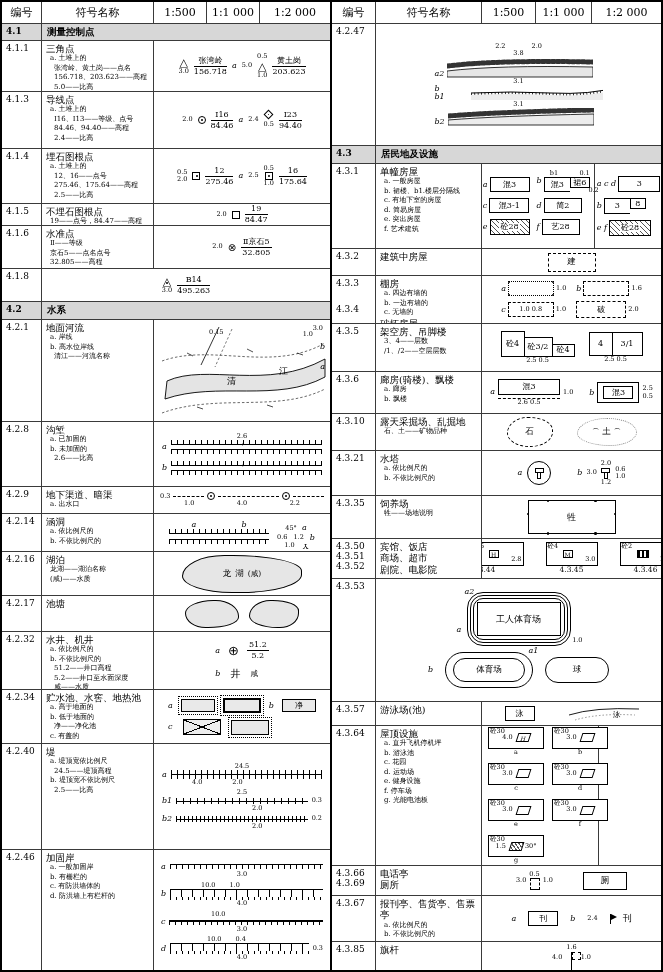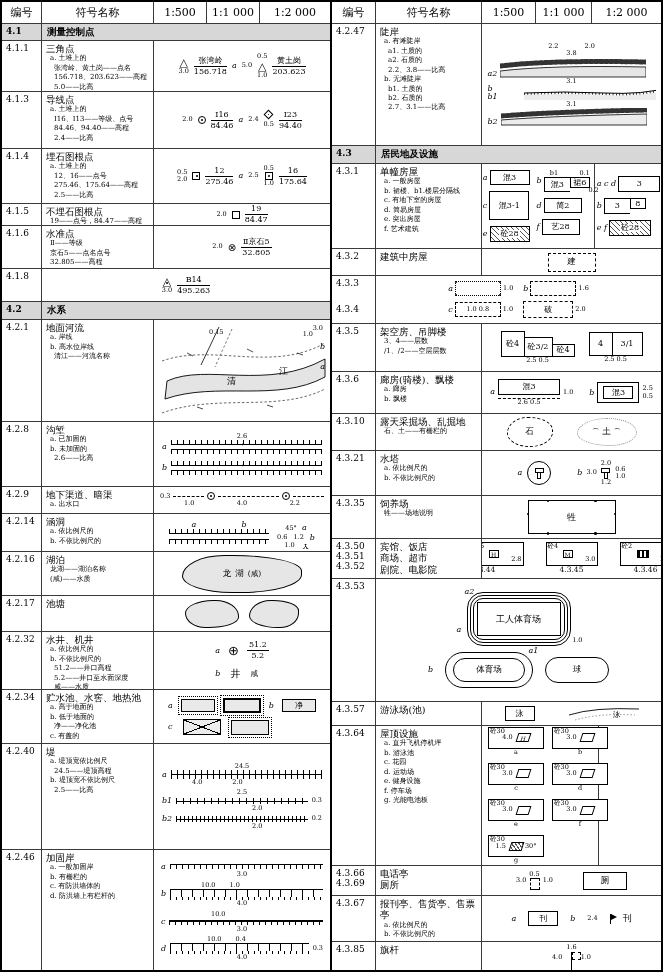--- a/index.html
+++ b/index.html
@@ -568,31 +568,20 @@
     <div class="row hdr" style="height:22px">
       <div class="hc c-code" style="padding:0">编号</div>
       <div class="hc c-name" style="padding:0">符号名称</div>
       <div class="hc b-r" style="width:54px">1:500</div>
       <div class="hc b-r" style="width:56px">1:1 000</div>
       <div class="hc" style="flex:1">1:2 000</div>
     </div>
 
     <div class="row" style="height:122px">
       <div class="c-code">4.2.47</div>
-      <div class="c-name">
-        <div class="nm">陡岸</div>
-        <div class="note">a. 有滩陡岸</div>
-        <div class="note" style="padding-left:8px">a1. 土质的</div>
-        <div class="note" style="padding-left:8px">a2. 石质的</div>
-        <div class="note" style="padding-left:8px">2.2、3.8——比高</div>
-        <div class="note">b. 无滩陡岸</div>
-        <div class="note" style="padding-left:8px">b1. 土质的</div>
-        <div class="note" style="padding-left:8px">b2. 石质的</div>
-        <div class="note" style="padding-left:8px">2.7、3.1——比高</div>
-      </div>
       <div class="c-sym">
         <div style="width:168px">
           <div style="display:flex;justify-content:center;gap:26px">
               <span class="dm">2.2</span>
               <span class="dm">2.0</span>
             </div>
           <div class="dm" style="text-align:center">3.8</div>
           <div style="display:flex;align-items:flex-end;gap:3px">
             <span class="lab">a2</span>
             <svg width="146" height="20">
@@ -642,21 +631,21 @@
         <div style="display:flex;gap:7px;align-items:center">
           <div style="display:flex;flex-direction:column;gap:6px;align-items:flex-start">
             <div style="display:flex;align-items:center;gap:2px">
                 <span class="lab">a</span>
                 <div class="bld" style="width:40px;height:15px">
                   <span>混3</span>
                 </div>
               </div>
             <div style="display:flex;align-items:center;gap:2px">
                 <span class="lab">c</span>
-                <div class="bld" style="width:40px;height:29px">
+                <div class="bld" style="width:40px;height:15px">
                   <span>混3-1</span>
                 </div>
               </div>
             <div style="display:flex;align-items:center;gap:2px">
                 <span class="lab">e</span>
                 <div class="bld hatch" style="width:40px;height:16px">
                   <span>砼28</span>
                 </div>
               </div>
           </div>
@@ -729,20 +718,27 @@
             <span>建</span>
           </div>
       </div>
     </div>
 
     <div class="row" style="height:48px">
       <div class="c-code">
         <div>4.3.3</div>
         <div style="margin-top:16px">4.3.4</div>
       </div>
+      <div class="c-name">
+        <div class="nm">棚房</div>
+        <div class="note">a. 四边有墙的</div>
+        <div class="note">b. 一边有墙的</div>
+        <div class="note">c. 无墙的</div>
+        <div class="nm">破坏房屋</div>
+      </div>
       <div class="c-sym">
         <div style="display:grid;grid-template-columns:auto auto;gap:5px 10px;align-items:center">
           <div style="display:flex;align-items:center;gap:2px">
               <span class="lab">a</span>
             <div class="cds" style="position:relative;width:44px;height:13px;border:1px dotted #000">
                 <i style="left:-1px;top:-1px"></i>
                 <i style="right:-1px;top:-1px"></i>
                 <i style="left:-1px;bottom:-1px"></i>
                 <i style="right:-1px;bottom:-1px"></i>
               </div>
@@ -837,21 +833,21 @@
               <span class="dm">0.5</span>
             </span>
         </div>
       </div>
     </div>
 
     <div class="row" style="height:37px">
       <div class="c-code">4.3.10</div>
       <div class="c-name">
         <div class="nm">露天采掘场、乱掘地</div>
-        <div class="note">石、土——有栅栏的</div>
+        <div class="note">石、土——矿物品种</div>
       </div>
       <div class="c-sym" style="gap:24px">
         <div style="width:44px;height:28px;border:1px dashed #000;border-radius:46% 54% 50% 50%/55% 45% 52% 48%;display:flex;align-items:center;justify-content:center;font-size:8.5px">
             <span>石</span>
           </div>
         <div style="width:58px;height:26px;border:1px dotted #888;border-radius:50% 50% 45% 55%/55% 50% 50% 45%;display:flex;align-items:center;justify-content:center;gap:3px;font-size:8.5px">
             <span style="font-size:7px">⌒</span>
             <span>土</span>
             <span style="font-size:7px">⌒</span>
           </div>

